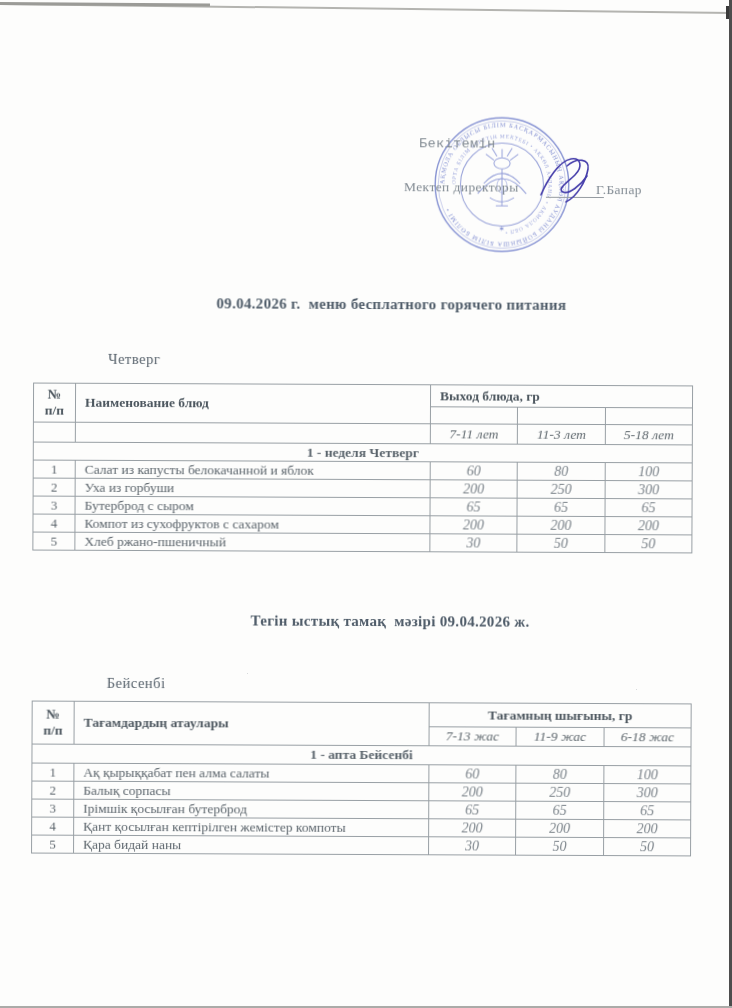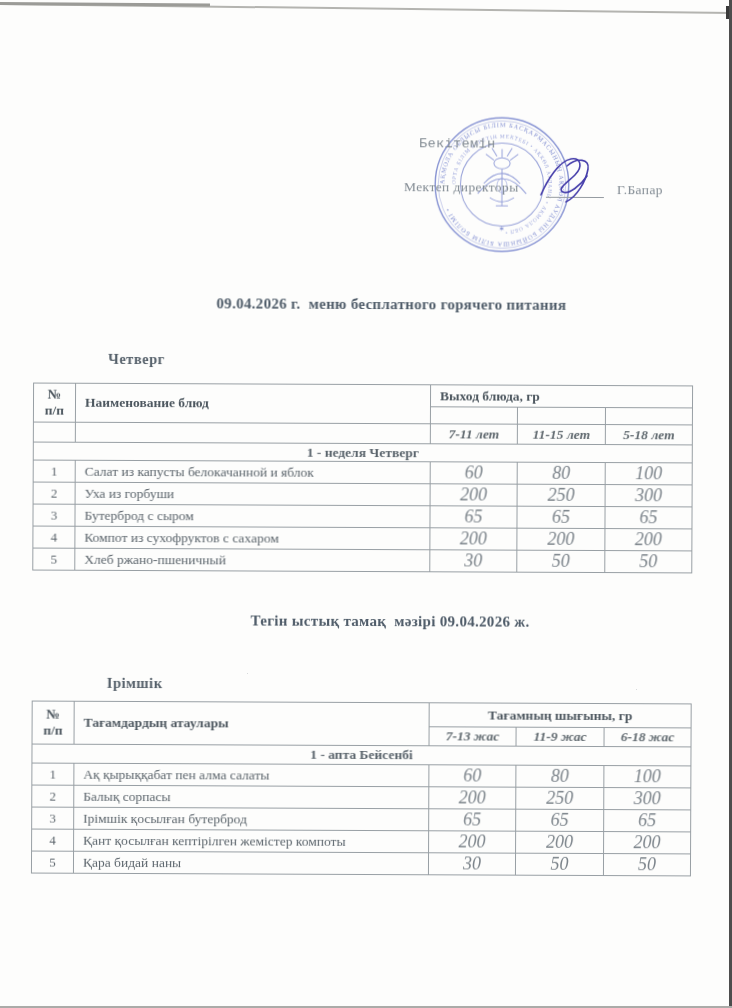--- a/index.html
+++ b/index.html
@@ -17,29 +17,29 @@
   .speck{position:absolute;color:#9aa0a4;font-size:9px;opacity:.55;}
   
   .stamp{position:absolute;left:413px;top:98px;filter:blur(0.35px);opacity:.92;}
   
   .appr{position:absolute;color:#828b93;font-size:13.5px;letter-spacing:.4px;white-space:nowrap;}
   .sig-line{position:absolute;left:545px;top:196px;width:58px;height:1px;background:#959ba1;}
   .signature{position:absolute;left:536px;top:150px;}
   
   .title{position:absolute;left:100px;width:582px;text-align:center;font-weight:bold;
          font-size:15px;color:#4f5c69;letter-spacing:.3px;white-space:pre;}
-  .day{position:absolute;left:108px;font-weight:bold;font-size:14.5px;color:#55606a;letter-spacing:.5px;}
+  .day{position:absolute;left:108px;font-weight:normal;font-size:14.5px;color:#55606a;letter-spacing:.5px;}
   
   table{position:absolute;left:33px;border-collapse:collapse;table-layout:fixed;width:659px;}
   td{border:1px solid #989fa4;padding:0 4px;overflow:hidden;white-space:nowrap;}
   td.hdr{font-weight:bold;color:#4d575f;font-size:13.5px;}
   td.numcol{text-align:center;}
   td.namecell{color:#5d666d;font-size:13.5px;padding-left:9px;}
-  td.agehdr{font-style:italic;color:#5f686e;font-size:13.5px;text-align:center;font-weight:bold;}
-  td.val{font-style:italic;color:#7b838a;font-size:18px;text-align:center;}
+  td.agehdr{font-style:italic;color:#5f686e;font-size:13.5px;text-align:center;}
+  td.val{font-style:italic;color:#7b838a;font-size:14px;text-align:center;}
   td.weekrow{font-weight:bold;color:#59636b;font-size:13.5px;text-align:center;}
   td.rownum{color:#5d666d;font-size:13px;text-align:center;}
   tr.rA1{height:22px;} tr.rB1{height:17px;} tr.rC1{height:20px;} tr.rD1{height:18px;}
   tr.data1{height:18px;}
   tr.rA2{height:24px;} tr.rB2{height:19px;} tr.rC2{height:19px;}
   tr.data2{height:18px;}
   .outhdr-left{text-align:left;padding-left:9px;}
   .outhdr-center{text-align:center;}
 </style>
 </head>
@@ -91,21 +91,21 @@
 
   <div class="appr" style="left:418px;top:136px;font-family:Liberation Mono, monospace;">Бекітемін</div>
   <div class="appr" style="left:403px;top:179px;text-align:center;">Мектеп директоры</div>
   <div class="sig-line"></div>
   <svg class="signature" width="64" height="56" viewBox="0 0 64 56">
     <g stroke="#453daa" stroke-width="1.6" fill="none" stroke-linecap="round">
       <path d="M4 44 C 10 30, 22 10, 34 8 C 44 6.5, 46 16, 38 24 C 30 32, 20 38, 26 41 C 32 44, 44 34, 50 25"></path>
       <path d="M30 15 C 40 6, 53 8, 51 18 C 49 30, 40 46, 29 51"></path>
     </g>
   </svg>
-  <div class="appr" style="left:616px;top:181px;">Г.Бапар</div>
+  <div class="appr" style="left:595px;top:181px;">Г.Бапар</div>
 
   <div class="title" style="top:296px;">09.04.2026 г.  меню бесплатного горячего питания</div>
   <div class="day" style="top:352px;">Четверг</div>
 
   <table style="top:384px;">
     <colgroup>
         <col style="width:42px">
         <col style="width:355px">
         <col style="width:87px">
         <col style="width:88px">
@@ -119,21 +119,21 @@
     </tr>
     <tr class="rB1">
       <td></td>
       <td></td>
       <td></td>
     </tr>
     <tr class="rC1">
       <td></td>
       <td></td>
       <td class="agehdr">7-11 лет</td>
-      <td class="agehdr">11-15 лет</td>
+      <td class="agehdr">11-3 лет</td>
       <td class="agehdr">5-18 лет</td>
     </tr>
     <tr class="rD1">
       <td class="weekrow" colspan="5">1 - неделя Четверг</td>
     </tr>
     <tr class="data1">
       <td class="rownum">1</td>
       <td class="namecell">Салат из капусты белокачанной и яблок</td>
       <td class="val">60</td>
       <td class="val">80</td>
@@ -164,21 +164,21 @@
       <td class="rownum">5</td>
       <td class="namecell">Хлеб ржано-пшеничный</td>
       <td class="val">30</td>
       <td class="val">50</td>
       <td class="val">50</td>
     </tr>
   </tbody>
     </table>
 
   <div class="title" style="top:613px;">Тегін ыстық тамақ  мәзірі 09.04.2026 ж.</div>
-  <div class="day" style="top:676px;">Ірімшік</div>
+  <div class="day" style="top:676px;">Бейсенбі</div>
 
   <table style="top:702px;">
     <colgroup>
         <col style="width:42px">
         <col style="width:355px">
         <col style="width:87px">
         <col style="width:88px">
         <col style="width:87px">
       </colgroup>
     <tbody>

